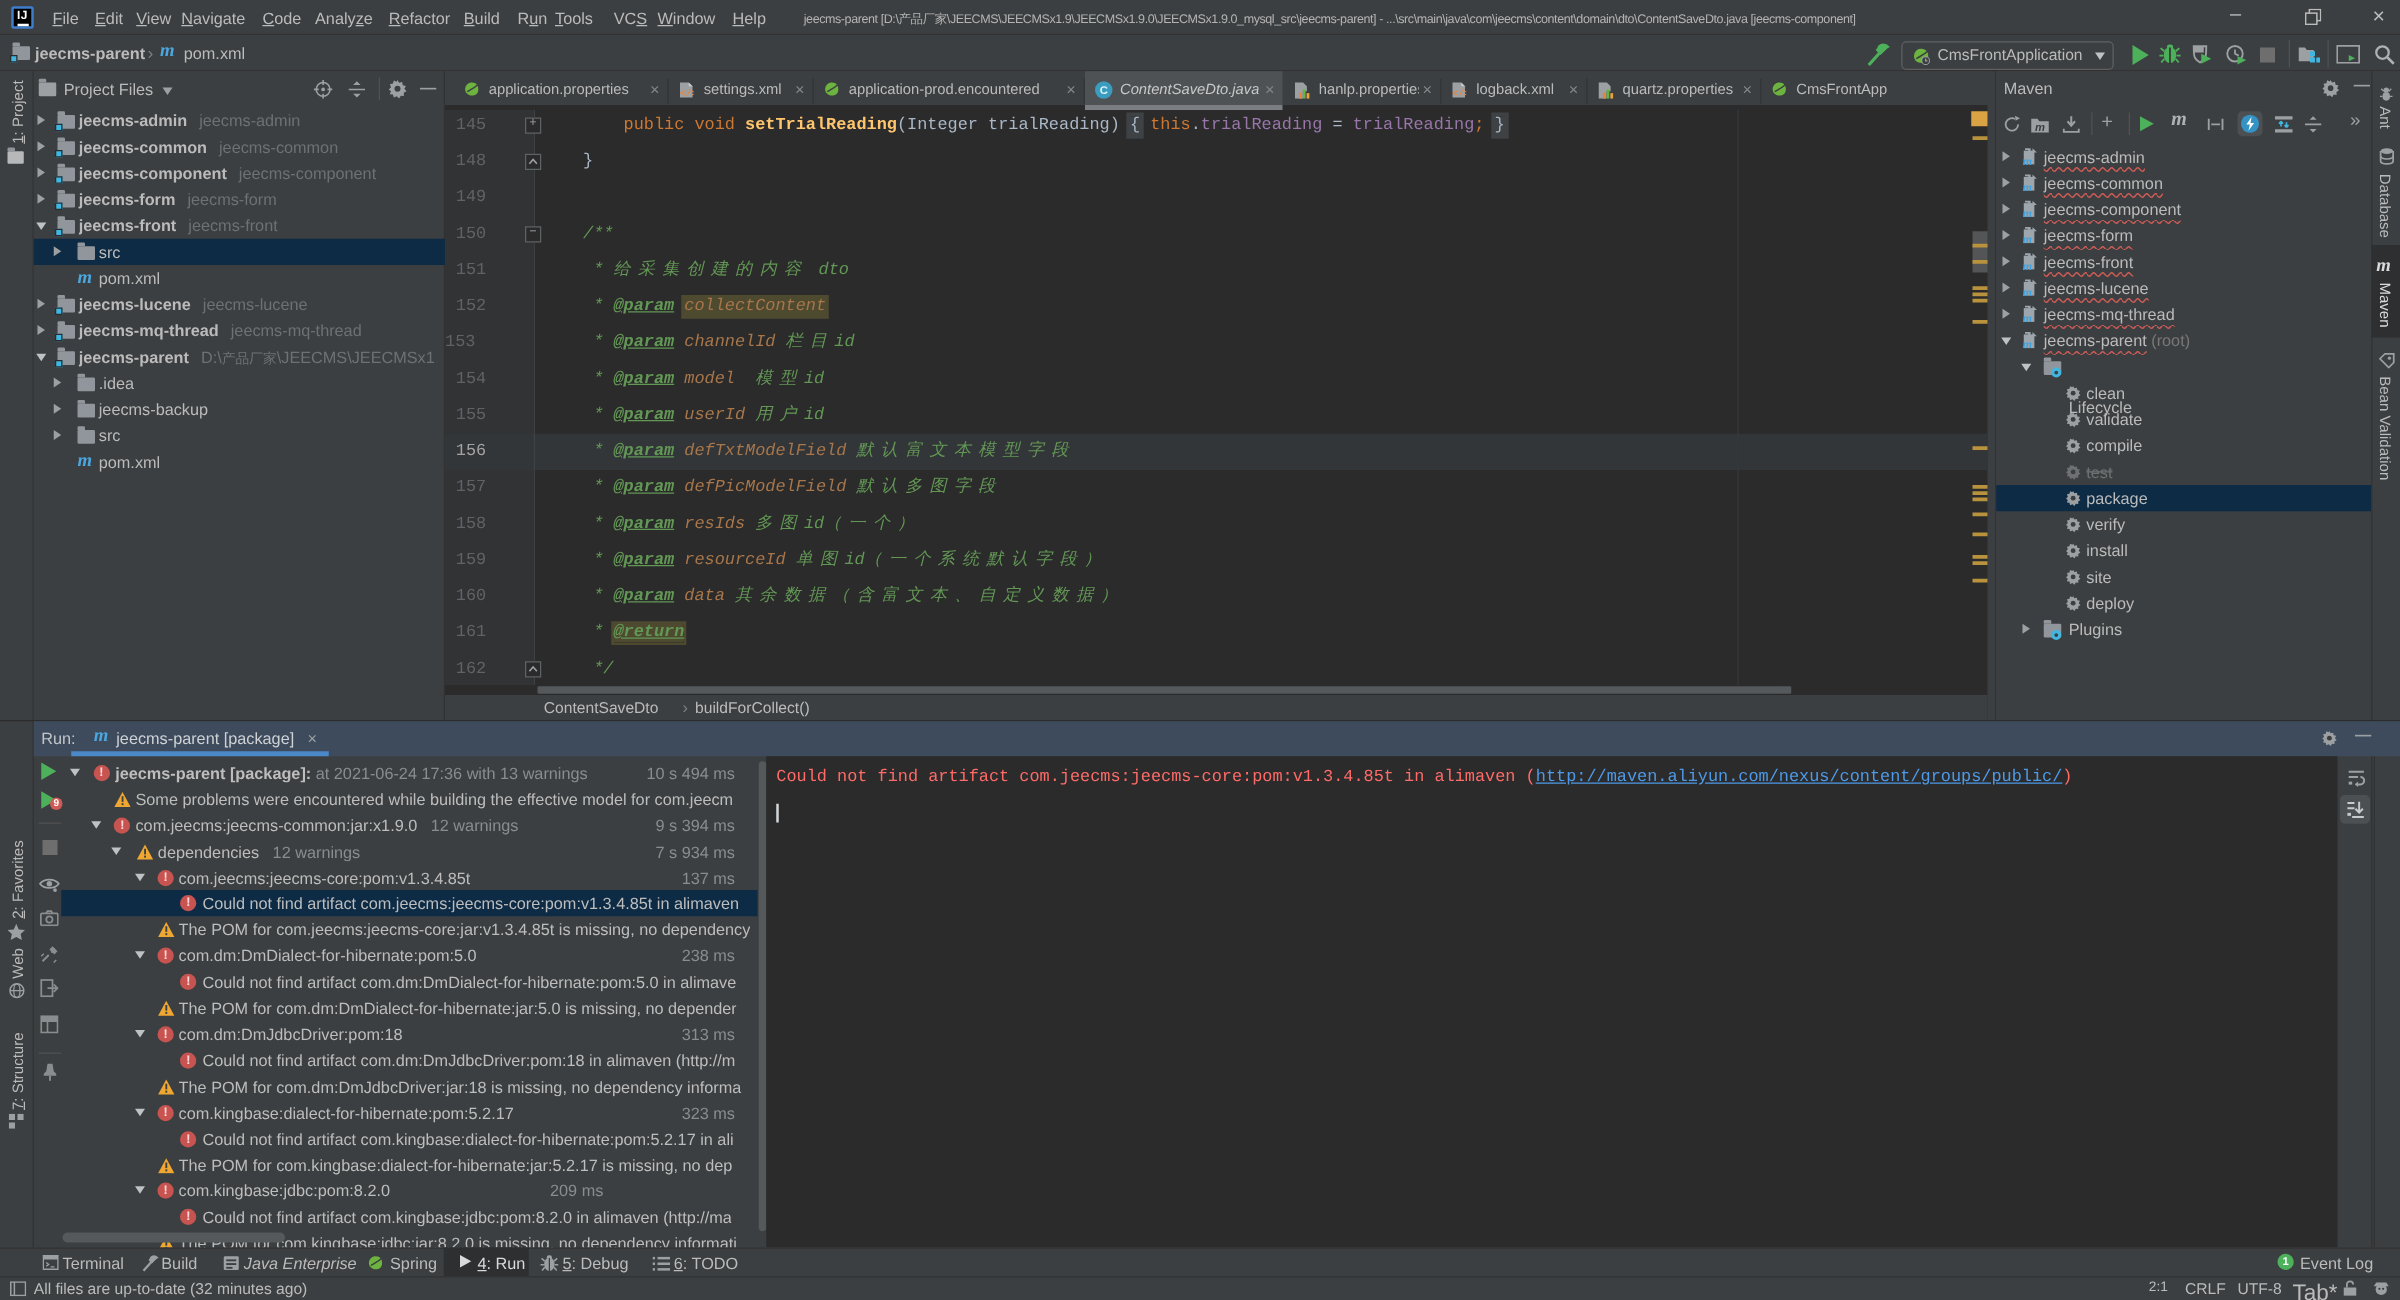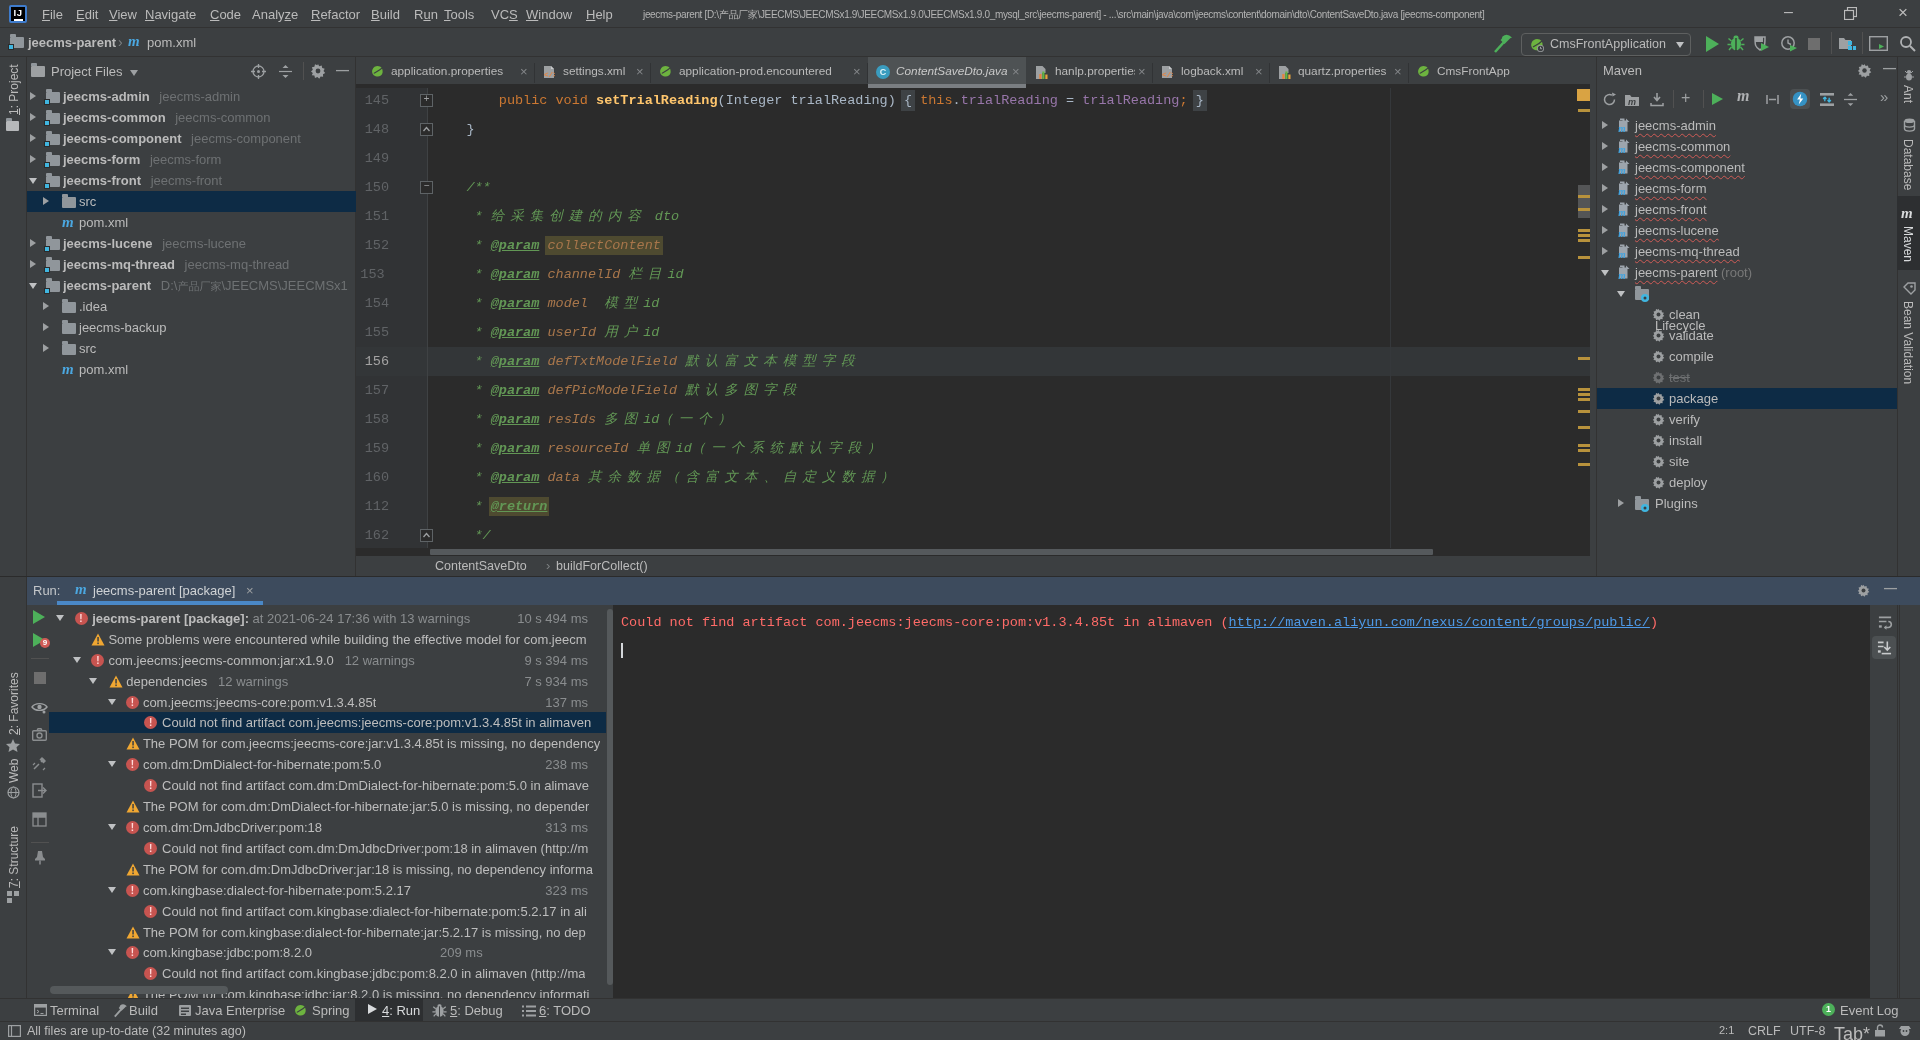--- a/index.html
+++ b/index.html
@@ -290,29 +290,29 @@
 <div class="ab" style="left:356px;top:88px;width:71px;height:460px;background:#313335"></div>
 <div class="ab" style="left:356px;top:347px;width:1234px;height:29px;background:#333638"></div>
 <div class="ab" style="left:427px;top:88px;width:1px;height:460px;background:#3f4244"></div>
 <div class="ab" style="left:1390px;top:88px;width:1px;height:460px;background:#35383b"></div>
 <div class="ab mono" style="left:356px;top:86px;width:33px;text-align:right;font-size:13.5px;line-height:29px;color:#606366;white-space:pre">145</div>
 <div class="ab mono" style="left:356px;top:115px;width:33px;text-align:right;font-size:13.5px;line-height:29px;color:#606366;white-space:pre">148</div>
 <div class="ab mono" style="left:356px;top:144px;width:33px;text-align:right;font-size:13.5px;line-height:29px;color:#606366;white-space:pre">149</div>
 <div class="ab mono" style="left:356px;top:173px;width:33px;text-align:right;font-size:13.5px;line-height:29px;color:#606366;white-space:pre">150</div>
 <div class="ab mono" style="left:356px;top:202px;width:33px;text-align:right;font-size:13.5px;line-height:29px;color:#606366;white-space:pre">151</div>
 <div class="ab mono" style="left:356px;top:231px;width:33px;text-align:right;font-size:13.5px;line-height:29px;color:#606366;white-space:pre">152</div>
-<div class="ab mono" style="left:356px;top:260px;width:33px;text-align:center;font-size:13.5px;line-height:29px;color:#606366;white-space:pre">153</div>
+<div class="ab mono" style="left:356px;top:260px;width:33px;text-align:left;font-size:13.5px;line-height:29px;color:#606366;white-space:pre">153</div>
 <div class="ab mono" style="left:356px;top:289px;width:33px;text-align:right;font-size:13.5px;line-height:29px;color:#606366;white-space:pre">154</div>
 <div class="ab mono" style="left:356px;top:318px;width:33px;text-align:right;font-size:13.5px;line-height:29px;color:#606366;white-space:pre">155</div>
 <div class="ab mono" style="left:356px;top:347px;width:33px;text-align:right;font-size:13.5px;line-height:29px;color:#a4a3a3;white-space:pre">156</div>
 <div class="ab mono" style="left:356px;top:376px;width:33px;text-align:right;font-size:13.5px;line-height:29px;color:#606366;white-space:pre">157</div>
 <div class="ab mono" style="left:356px;top:405px;width:33px;text-align:right;font-size:13.5px;line-height:29px;color:#606366;white-space:pre">158</div>
 <div class="ab mono" style="left:356px;top:434px;width:33px;text-align:right;font-size:13.5px;line-height:29px;color:#606366;white-space:pre">159</div>
 <div class="ab mono" style="left:356px;top:463px;width:33px;text-align:right;font-size:13.5px;line-height:29px;color:#606366;white-space:pre">160</div>
-<div class="ab mono" style="left:356px;top:492px;width:33px;text-align:right;font-size:13.5px;line-height:29px;color:#606366;white-space:pre">112</div>
+<div class="ab mono" style="left:356px;top:492px;width:33px;text-align:right;font-size:13.5px;line-height:29px;color:#606366;white-space:pre">161</div>
 <div class="ab mono" style="left:356px;top:521px;width:33px;text-align:right;font-size:13.5px;line-height:29px;color:#606366;white-space:pre">162</div>
 <div class="ab mono" style="left:420px;top:94px;width:13px;height:13px;border:1px solid #5e6366;background:#2b2b2b;color:#9da0a2;font-size:10px;line-height:11px;text-align:center;z-index:3"><span style="position:relative;top:-1px">+</span></div>
 <div class="ab mono" style="left:420px;top:123px;width:13px;height:13px;border:1px solid #5e6366;background:#2b2b2b;color:#9da0a2;font-size:10px;line-height:11px;text-align:center;z-index:3"><svg width="11" height="11" viewBox="0 0 11 11">
       <path d="M2.5 7 L5.5 3.5 L8.5 7" fill="none" stroke="#9da0a2" stroke-width="1.3"></path>
     </svg></div>
 <div class="ab mono" style="left:420px;top:181px;width:13px;height:13px;border:1px solid #5e6366;background:#2b2b2b;color:#9da0a2;font-size:10px;line-height:11px;text-align:center;z-index:3"><span style="position:relative;top:-1px">−</span></div>
 <div class="ab mono" style="left:420px;top:529px;width:13px;height:13px;border:1px solid #5e6366;background:#2b2b2b;color:#9da0a2;font-size:10px;line-height:11px;text-align:center;z-index:3"><svg width="11" height="11" viewBox="0 0 11 11">
       <path d="M2.5 7 L5.5 3.5 L8.5 7" fill="none" stroke="#9da0a2" stroke-width="1.3"></path>
     </svg></div>
 <div class="ab mono" style="left:434px;top:86px;font-size:13.5px;line-height:29px;white-space:pre;color:#a9b7c6">        <span style="color:#cc7832">public void</span> <span style="color:#ffc66d;font-weight:bold">setTrialReading</span>(Integer trialReading) <span style="background:#3e4245;box-shadow:0 0 0 3px #3e4245">{</span> <span style="color:#cc7832">this</span>.<span style="color:#9876aa">trialReading</span> = <span style="color:#9876aa">trialReading</span><span style="color:#cc7832">;</span> <span style="background:#3e4245;box-shadow:0 0 0 3px #3e4245">}</span></div>
@@ -715,21 +715,21 @@
     <path d="M2 19 L11 9" stroke="#9da0a2" stroke-width="2.6"></path>
     <path d="M9.5 3.5 Q14 -0.5 19 4.5 Q17 5 16 6.5 L11.5 11 L7.5 7 Q9 6 9.5 3.5 Z" fill="#9da0a2"></path>
   </svg>
 <div class="ab" style="left:129px;top:1003px;white-space:pre;">Build</div>
 <svg class="ab" style="left:178px;top:1004px" width="14" height="13" viewBox="0 0 14 13">
     <rect x="1" y="1" width="12" height="11" rx="1" fill="#9da0a2"></rect>
     <rect x="3" y="3.5" width="8" height="1.5" fill="#3c3f41"></rect>
     <rect x="3" y="6.5" width="8" height="1.5" fill="#3c3f41"></rect>
     <rect x="3" y="9.5" width="5" height="1.5" fill="#3c3f41"></rect>
   </svg>
-<div class="ab" style="left:195px;top:1003px;white-space:pre;">Java Enterprise</div>
+<div class="ab" style="left:195px;top:1003px;white-space:pre;font-style:italic;">Java Enterprise</div>
 <svg class="ab" style="left:294px;top:1004px" width="13" height="13" viewBox="0 0 14 14">
     <path d="M7 1 C11 1 13 4 12.5 8 C12 12 8 13 5 12 C2 11 0.5 8 1.5 5 C2.5 2 5 1 7 1 Z" fill="#6db33f"></path>
     <path d="M3 9 C6 7 9 6 12 3" stroke="#3c3f41" stroke-width="1.2" fill="none"></path>
   </svg>
 <div class="ab" style="left:312px;top:1003px;white-space:pre;">Spring</div>
 <div class="ab" style="left:355px;top:998px;width:68px;height:23px;background:#2d2f31"></div>
 <div class="ab" style="left:368px;top:1004px;width:0;height:0;border-top:5.5px solid transparent;border-bottom:5.5px solid transparent;border-left:9px solid #d8dadc"></div>
 <div class="ab" style="left:382px;top:1003px;white-space:pre;color:#d8dadc"><u>4</u>: Run</div>
 <svg class="ab" style="left:432px;top:1003px" width="15" height="15" viewBox="0 0 18 18">
     <path d="M4.5 7 L1.5 4.5 M13.5 7 L16.5 4.5 M3.8 10.5 H0.5 M14.2 10.5 H17.5 M4.5 13 L2 16 M13.5 13 L16 16" stroke="#9da0a2" stroke-width="1.5"></path>

